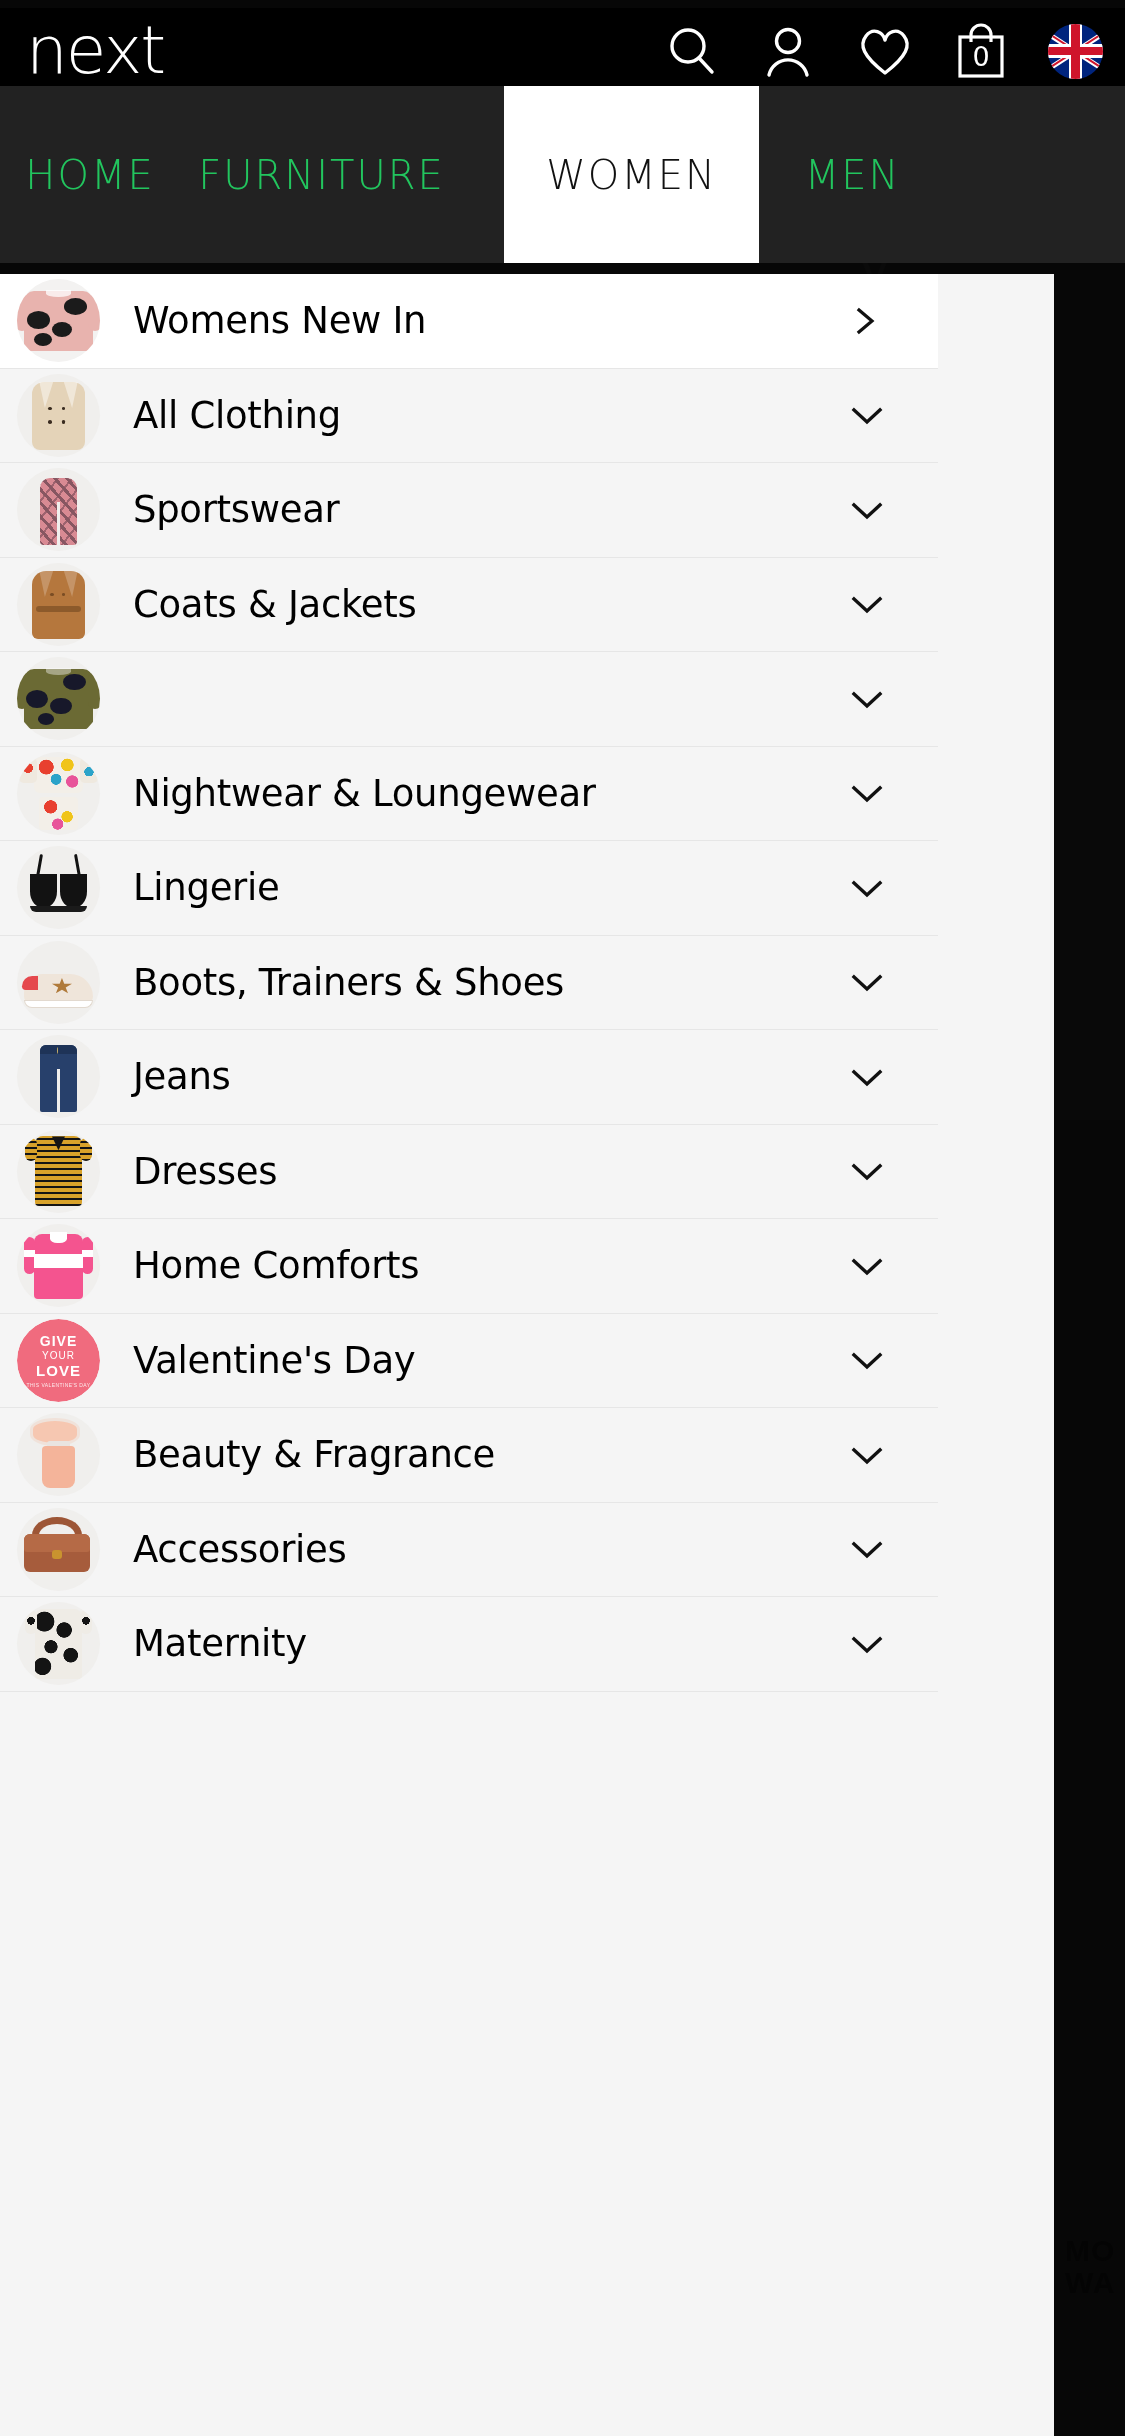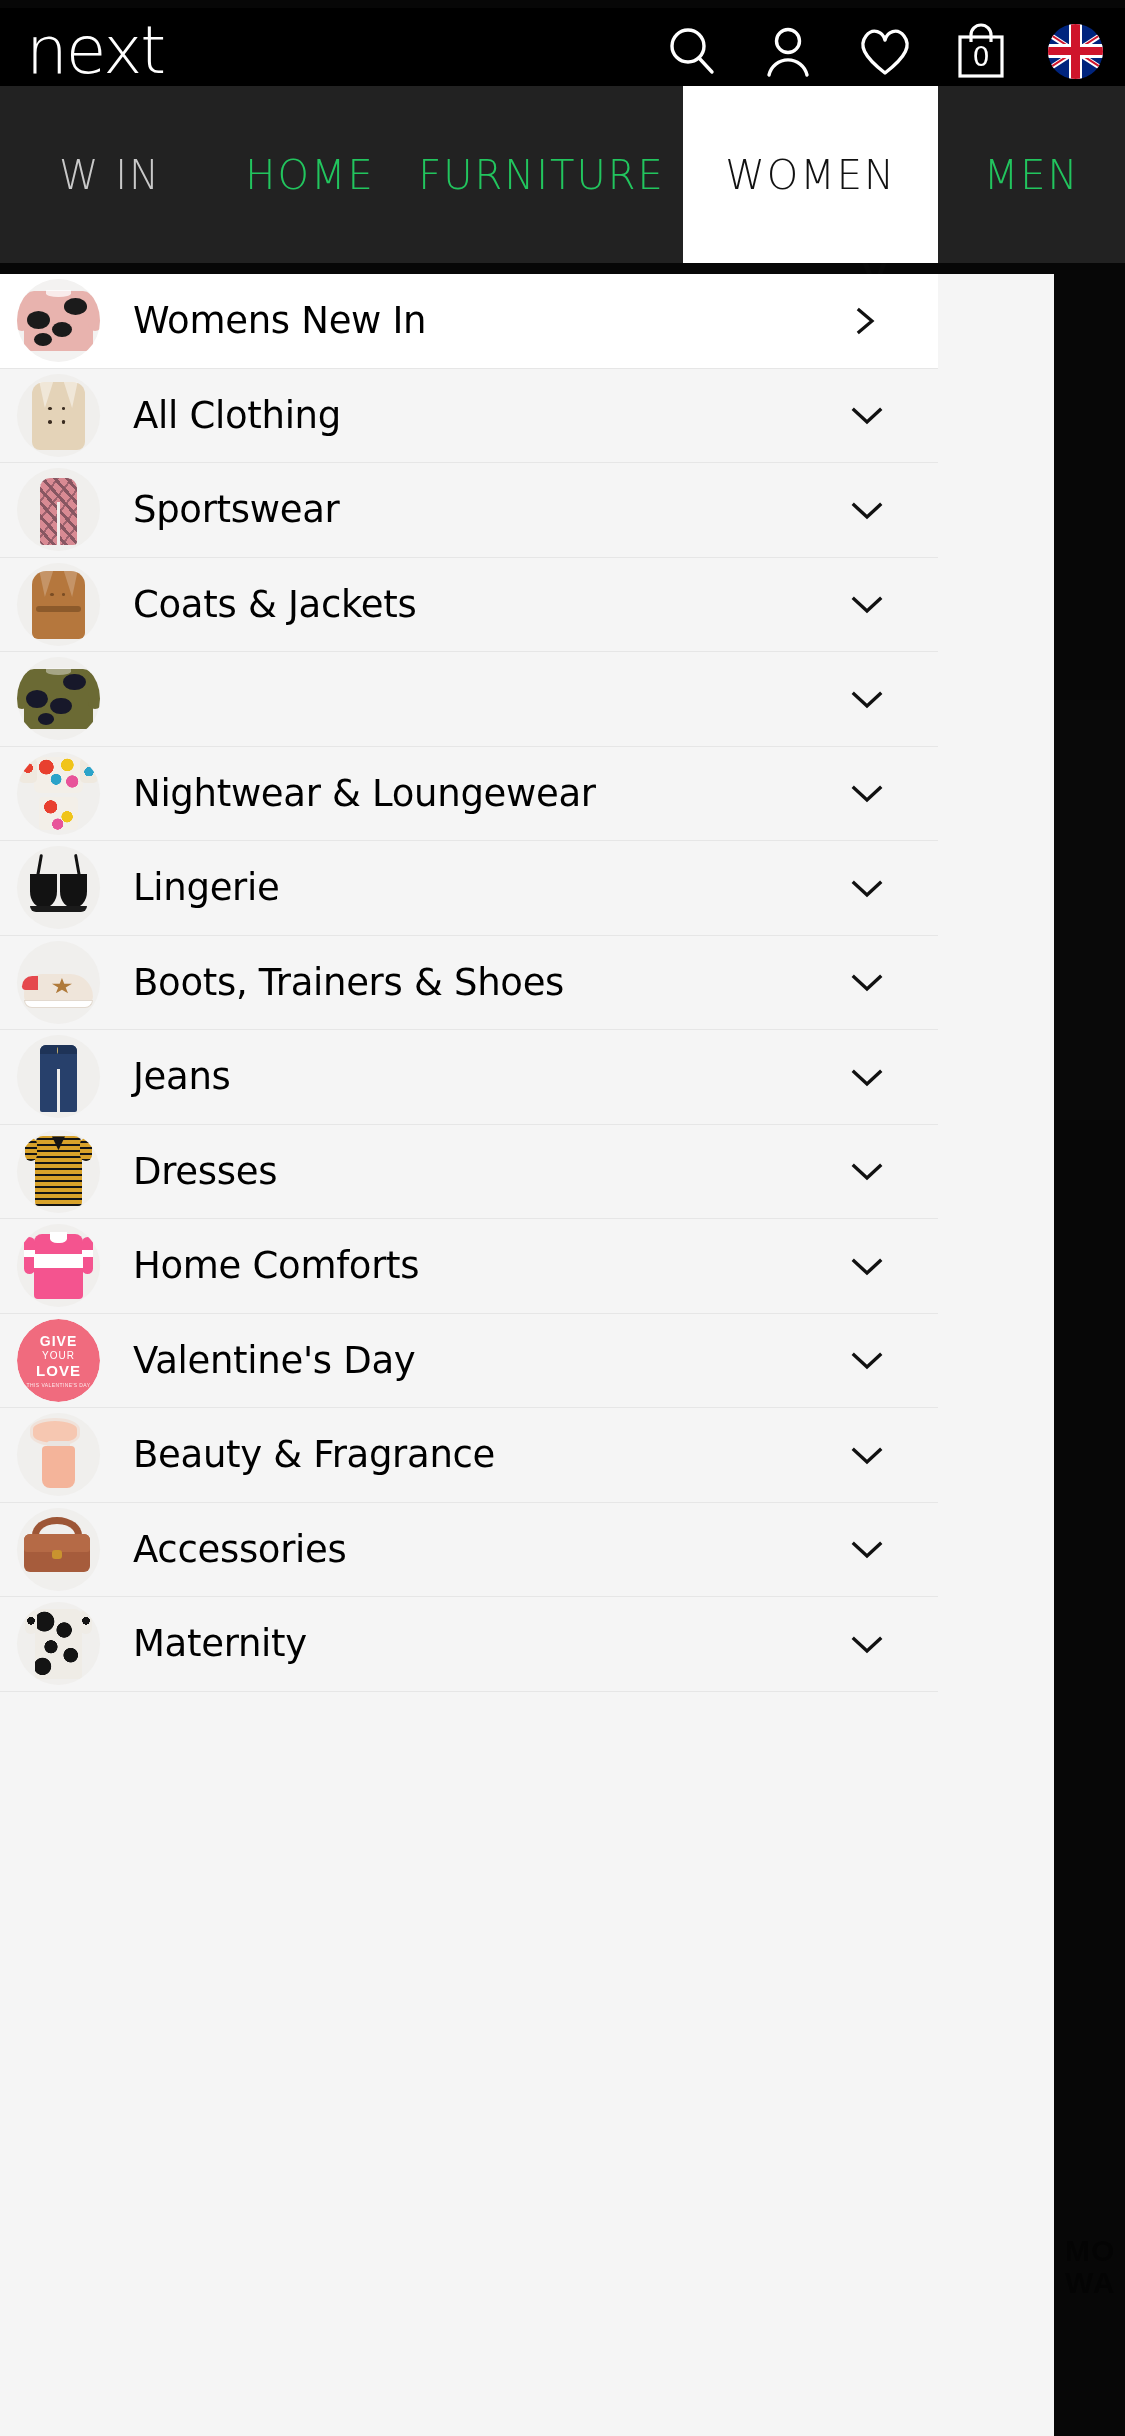--- a/index.html
+++ b/index.html
@@ -305,24 +305,23 @@
       <i class="fl-wv"></i>
         <i class="fl-wh"></i>
       <i class="fl-rv"></i>
         <i class="fl-rh"></i>
     </span>
 
   </div>
 </div>
 
 <div id="tabstrip">
-    <div class="tab clipped" style="width: 220px;">W IN</div>
     <div class="tab" style="width: 180px;">HOME</div>
     <div class="tab" style="width: 283px;">FURNITURE</div>
-    <div class="tab active" style="width: 255px;">WOMEN</div>
+    <div class="tab active" style="width: 255px; margin-left: 41px;">WOMEN</div>
     <div class="tab" style="width: 187px;">MEN</div>
   </div>
 
 <div id="menu">
     <div class="row first">
       <div class="thumb">
         <span style="position: absolute; inset: 0px; display: block;">
           <span class="g jumper" style="background:#e8b3ae">
              <span class="sl l" style="background:#e8b3ae"></span>
              <span class="sl r" style="background:#e8b3ae"></span>

